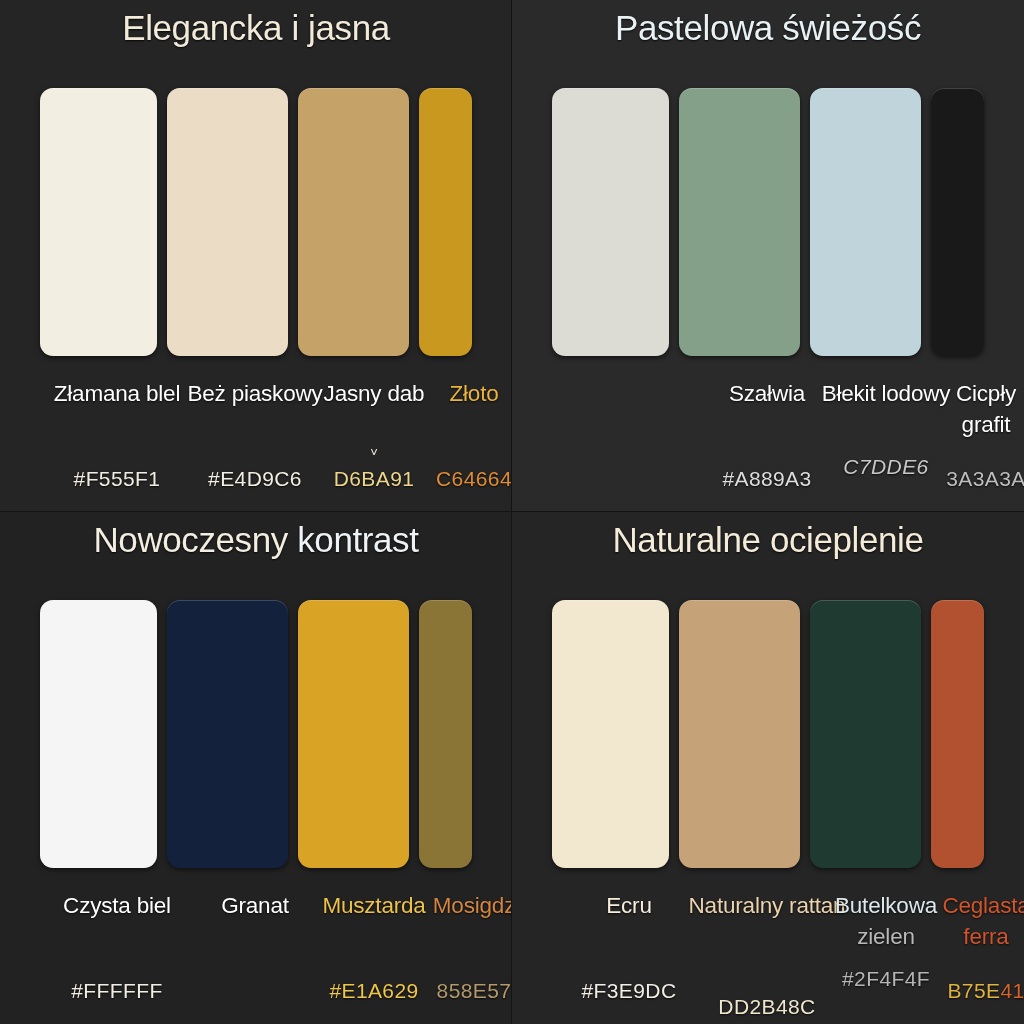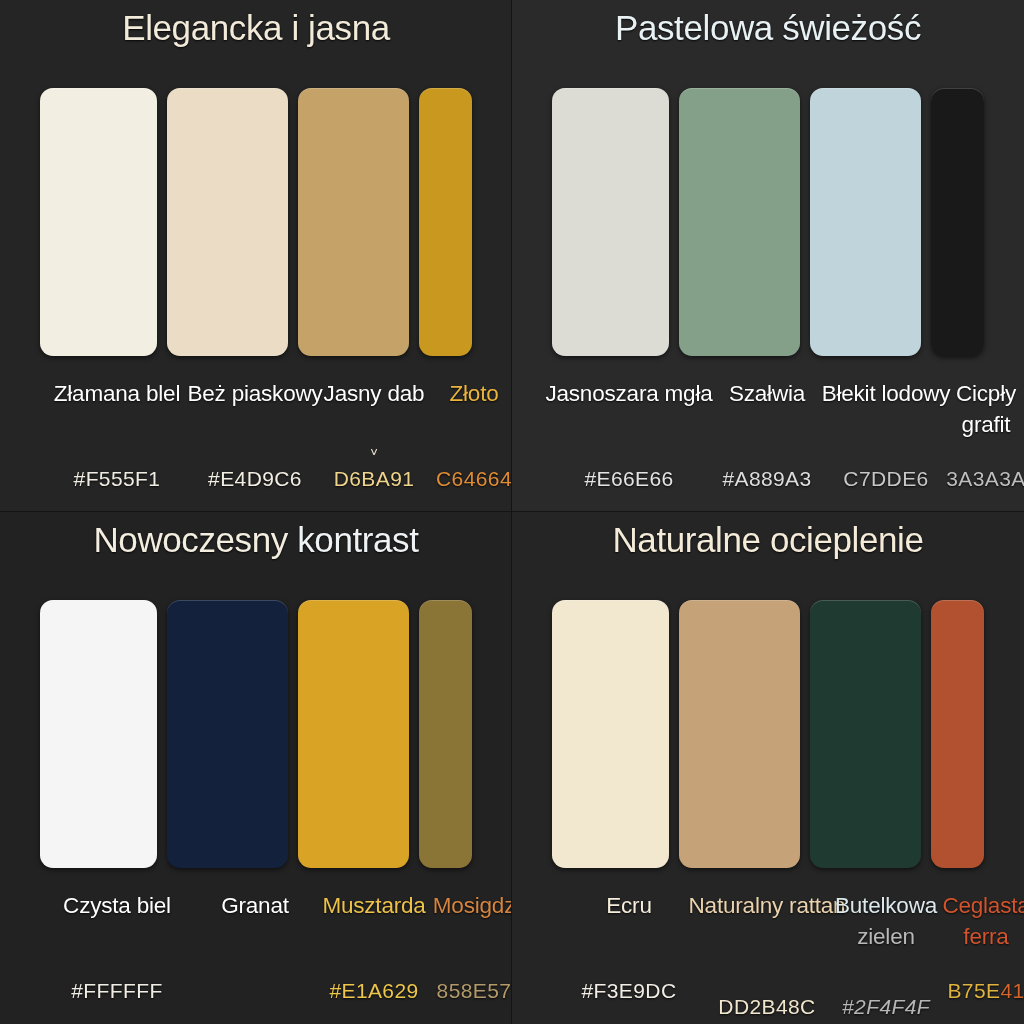--- a/index.html
+++ b/index.html
@@ -153,35 +153,29 @@
     </div>
     <div class="panel q2" style="background: rgb(42, 42, 42);">
       <div class="panel-title" style="color: rgb(232, 241, 244);">Pastelowa świeżość</div>
       <div class="swatch-row">
         <div class="swatch w-wide" style="background: rgb(220, 220, 213);"></div>
         <div class="swatch w-wide2" style="background: rgb(132, 160, 137);"></div>
         <div class="swatch w-mid" style="background: rgb(191, 212, 219);"></div>
         <div class="swatch w-narrow" style="background: rgb(25, 25, 25);"></div>
       </div>
       <div class="labels">
-        <div class="label-col" style="left: 16px; width: 170px;">
-          <div class="label-name" style="color: rgb(255, 255, 255);">Jasnoszara mgła</div>
-          <div class="hex-wrap" style="top: 88px;">
-            <div class="label-hex" style="color: rgb(228, 228, 228);">#E66E66</div>
-          </div>
-        </div>
         <div class="label-col" style="left: 154px; width: 170px;">
           <div class="label-name" style="color: rgb(255, 255, 255);">Szałwia</div>
           <div class="hex-wrap" style="top: 88px;">
             <div class="label-hex" style="color: rgb(222, 222, 222);">#A889A3</div>
           </div>
         </div>
         <div class="label-col" style="left: 288px; width: 140px;">
           <div class="label-name" style="color: rgb(255, 255, 255);">Błekit lodowy</div>
-          <div class="hex-wrap" style="top: 88px;">
+          <div class="hex-wrap" style="top: 76px; font-style: italic;">
             <div class="label-hex" style="color: rgb(200, 200, 200);">C7DDE6</div>
           </div>
         </div>
         <div class="label-col" style="left: 404px; width: 108px;">
           <div class="label-name" style="color: rgb(255, 255, 255);">Cicpły grafit</div>
           <div class="hex-wrap" style="top: 88px;">
             <div class="label-hex" style="color: rgb(190, 190, 190);">3A3A3A</div>
           </div>
         </div>
       </div>
@@ -234,21 +228,21 @@
           </div>
         </div>
         <div class="label-col" style="left: 154px; width: 170px;">
           <div class="label-name" style="color: rgb(235, 211, 174);">Naturalny rattan</div>
           <div class="hex-wrap" style="top: 104px;">
             <div class="label-hex" style="color: rgb(241, 230, 206);">DD2B48C</div>
           </div>
         </div>
         <div class="label-col" style="left: 288px; width: 140px;">
           <div class="label-name" style="color: rgb(220, 232, 236);"><span style="color: rgb(220, 232, 236);">Butelkowa </span><span style="color: rgb(185, 185, 185);">zielen</span></div>
-          <div class="hex-wrap" style="top: 104px; font-style: italic;">
+          <div class="hex-wrap" style="top: 76px;">
             <div class="label-hex" style="color: rgb(182, 182, 182);">#2F4F4F</div>
           </div>
         </div>
         <div class="label-col" style="left: 404px; width: 108px;">
           <div class="label-name" style="color: rgb(209, 84, 44);">Ceglasta ferra</div>
           <div class="hex-wrap" style="top: 88px;">
             <div class="label-hex" style="color: rgb(224, 178, 62);"><span style="color: rgb(224, 178, 62);">B75E</span><span style="color: rgb(212, 100, 44);">41</span></div>
           </div>
         </div>
       </div>

